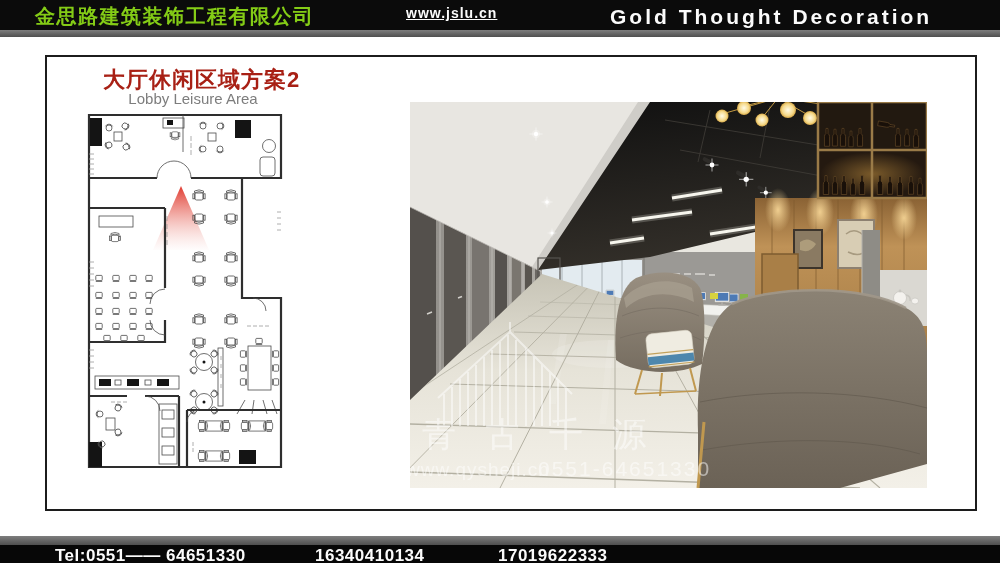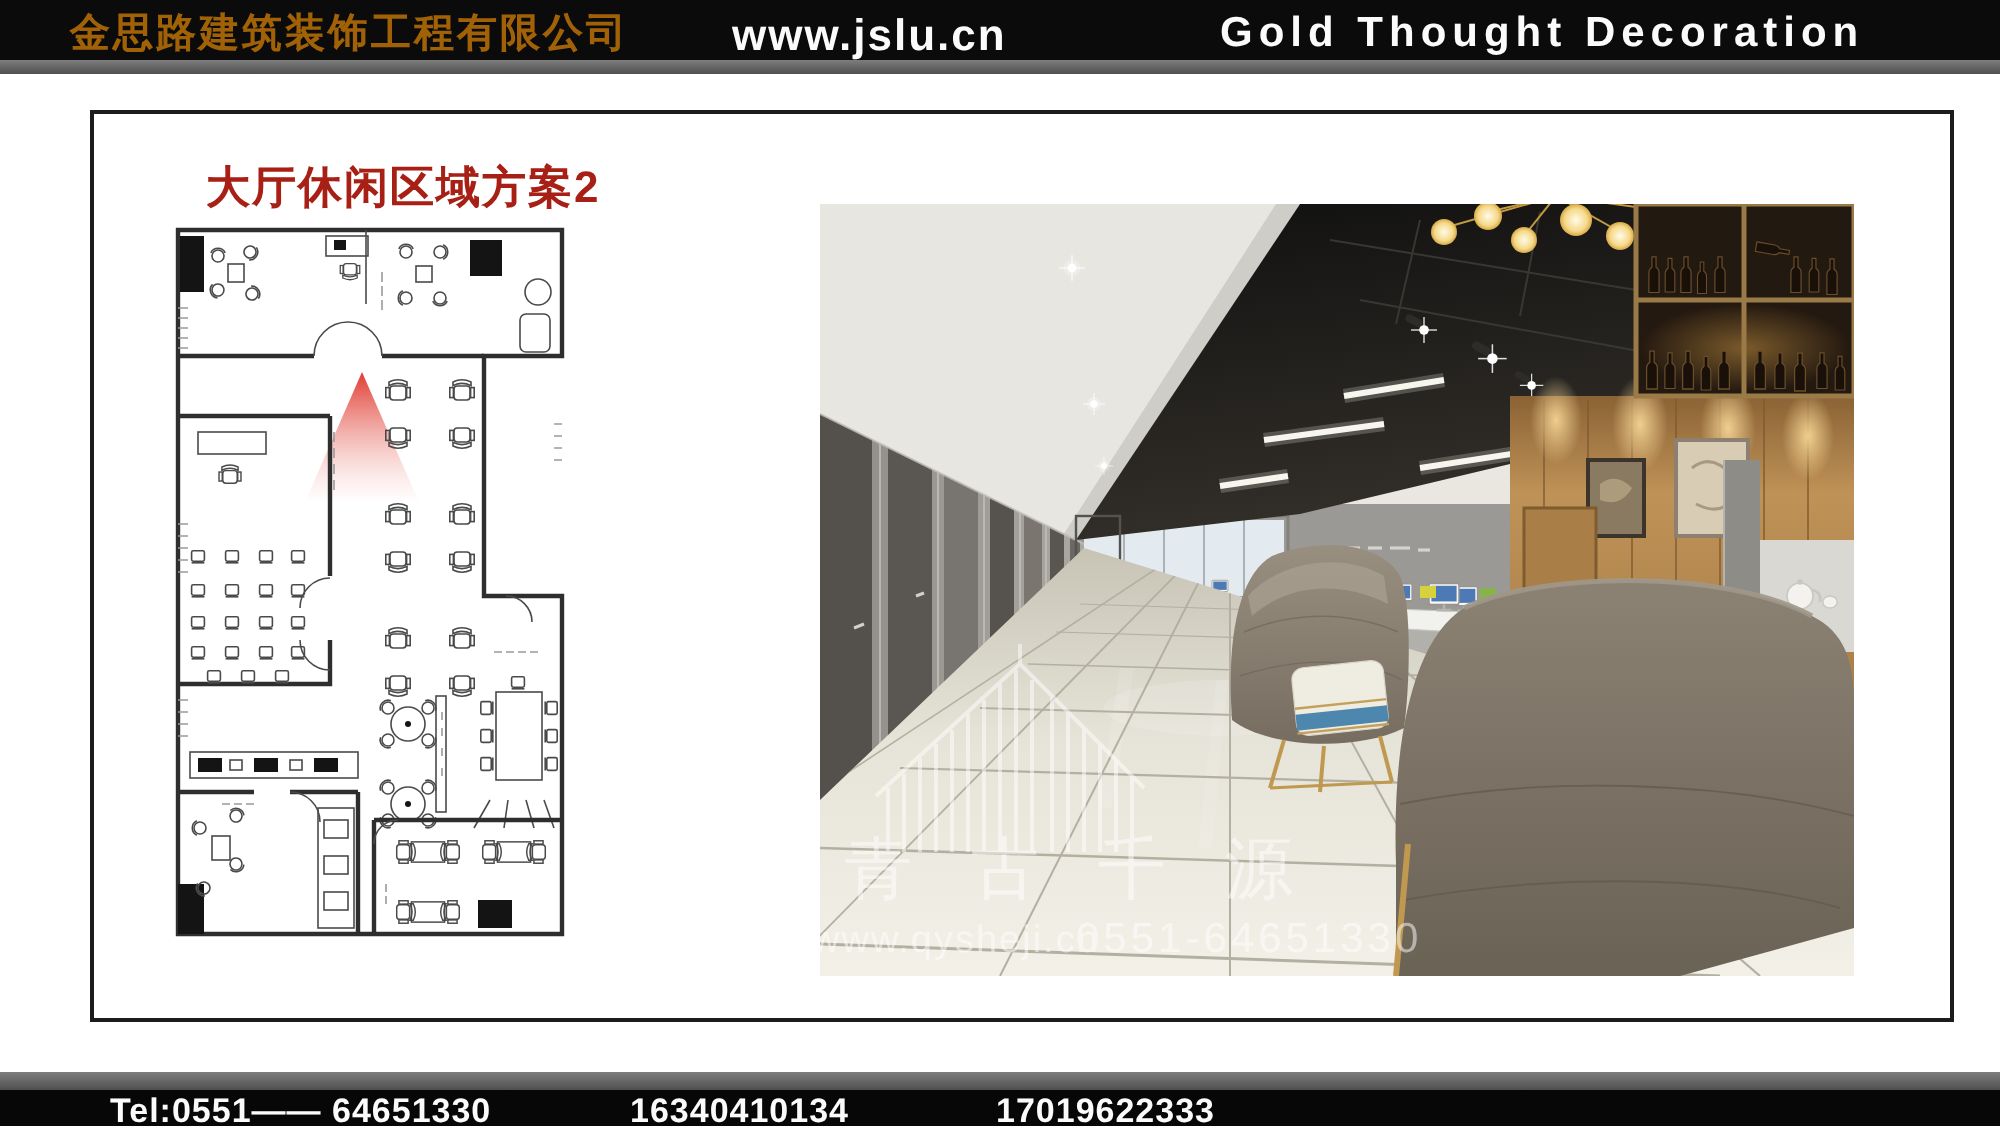--- a/index.html
+++ b/index.html
@@ -1,28 +1,28 @@
 <!DOCTYPE html>
 <html><head>
 <meta charset="utf-8">
 <style>
   html,body{margin:0;padding:0;background:#ffffff;}
   .canvas{position:relative;width:1000px;height:568px;background:#fff;overflow:hidden;
           font-family:"Liberation Sans",sans-serif;}
   
   .topbar{position:absolute;left:0;top:0;width:1000px;height:30px;background:#0b0b0b;}
-  .co-cn{position:absolute;left:35px;top:3px;font-size:20px;font-weight:bold;color:#a16207;letter-spacing:1.5px;white-space:nowrap;}
-  .site{position:absolute;left:366px;top:5px;font-size:22px;font-weight:bold;color:#fbfbfb;letter-spacing:1px;}
+  .co-cn{position:absolute;left:35px;top:3px;font-size:20px;font-weight:bold;color:#84cc16;letter-spacing:1.5px;white-space:nowrap;}
+  .site{position:absolute;left:406px;top:5px;font-size:14px;font-weight:bold;color:#fbfbfb;letter-spacing:1px;text-decoration:underline;}
   .co-en{position:absolute;left:610px;top:5px;font-size:21px;font-weight:bold;color:#fbfbfb;letter-spacing:3px;white-space:nowrap;}
   .graybar{position:absolute;left:0;width:1000px;background:linear-gradient(#7e7e7e,#4f4f4f);}
   .graybar.top{top:30px;height:7px;}
   .graybar.bot{top:536px;height:9px;}
   
   .frame{position:absolute;left:45px;top:55px;width:928px;height:452px;border:2px solid #1c1c1c;background:#fff;}
-  .title-cn{position:absolute;left:56px;top:22px;font-size:22px;font-weight:bold;color:#a82015;letter-spacing:1px;white-space:nowrap;}
+  .title-cn{position:absolute;left:56px;top:8px;font-size:22px;font-weight:bold;color:#a82015;letter-spacing:1px;white-space:nowrap;}
   .title-en{position:absolute;left:66px;top:33px;width:160px;text-align:center;font-size:15px;color:#7d7d7d;white-space:nowrap;}
   .floorplan{position:absolute;left:40px;top:55px;}
   .render{position:absolute;left:363px;top:45px;}
   
   .botbar{position:absolute;left:0;top:545px;width:1000px;height:18px;background:#070707;}
   .botbar span{position:absolute;top:1px;font-size:17px;font-weight:bold;color:#fbfbfb;letter-spacing:0.5px;white-space:nowrap;}
   .b1{left:55px;} .b2{left:315px;} .b3{left:498px;} .b4{left:718px;}
   
   .w{fill:none;stroke:#2e2e2e;stroke-width:2.2;} 
   .t{fill:none;stroke:#4a4a4a;stroke-width:0.8;}
@@ -36,20 +36,21 @@
 
   <div class="topbar">
     <span class="co-cn">金思路建筑装饰工程有限公司</span>
     <span class="site">www.jslu.cn</span>
     <span class="co-en">Gold  Thought  Decoration</span>
   </div>
   <div class="graybar top"></div>
 
   <div class="frame">
     <div class="title-cn">大厅休闲区域方案2</div>
+    <div class="title-en">Lobby Leisure Area</div>
 
     <svg class="floorplan" width="198" height="358" viewBox="0 0 198 358">
       <defs>
         <linearGradient id="cone" x1="0" y1="0" x2="0" y2="1">
           <stop offset="0" stop-color="#df3126" stop-opacity="0.95"></stop>
           <stop offset="0.55" stop-color="#e56358" stop-opacity="0.4"></stop>
           <stop offset="1" stop-color="#f0a79f" stop-opacity="0.03"></stop>
         </linearGradient>
         <g id="cs">
             <rect x="-3.2" y="-2.6" width="6.4" height="5.2" rx="0.8" class="t"></rect>

